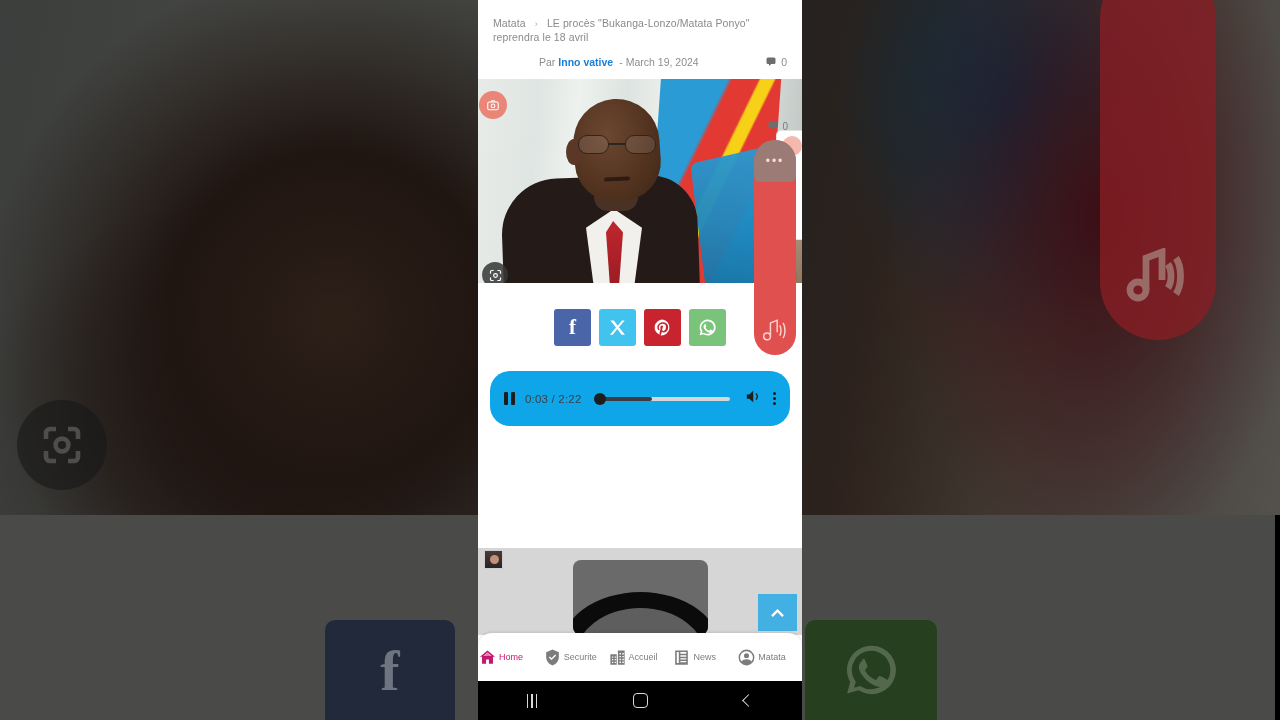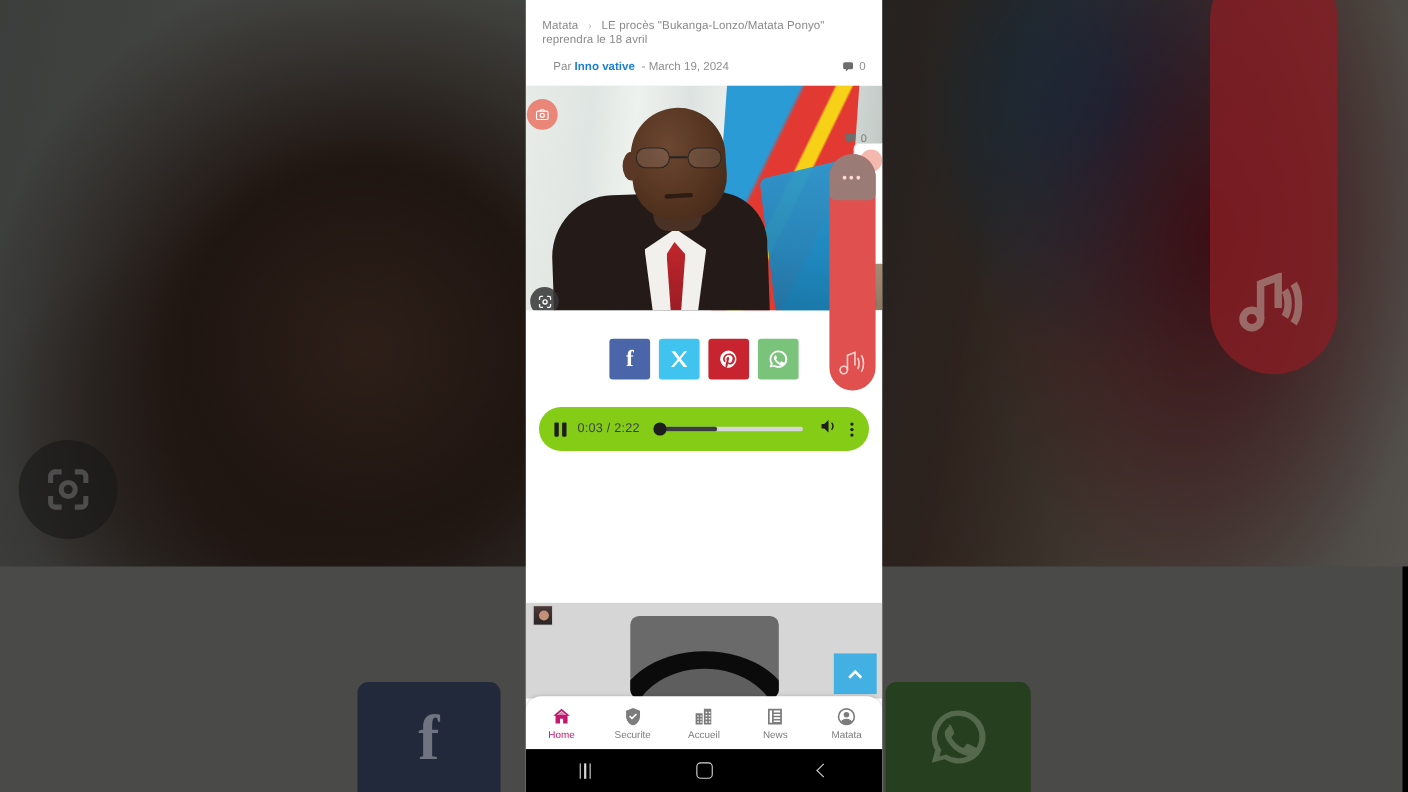--- a/index.html
+++ b/index.html
@@ -73,21 +73,21 @@
   .title {
     padding: 14px 15px 0 15px;
     font-size: 24px; line-height: 31px; color: #111; font-weight: 400;
     letter-spacing: -.3px;
   }
 
   
   .byline {
     display: flex; align-items: flex-end;
     padding: 12px 15px 0 25px;
-    font-size: 10.5px; color: #8e8e8e;
+    font-size: 10.5px; color: #8e8e8e; margin-left: 36px;
   }
   .byline .author { color: #1c7fd6; font-weight: bold; padding: 0 3px; }
   .byline .dash { padding: 0 3px; }
   .byline .spacer { flex: 1; }
   .byline .cmt { display: flex; align-items: center; gap: 4px; color: #8e8e8e; }
   .byline .cmt svg { width: 12px; height: 12px; fill: #6d6d6d; }
 
   
   .hero { position: relative; width: 324px; height: 204px; margin-top: 11px; overflow: hidden;
           background: #cfd6d4; }
@@ -181,21 +181,21 @@
   .share { display: flex; gap: 8px; justify-content: center; padding: 26px 0 25px 0; background: #fff; }
   .share a {
     width: 37px; height: 37px; border-radius: 3px;
     display: flex; align-items: center; justify-content: center;
   }
   .share svg { width: 19px; height: 19px; fill: #fff; }
   .share .fb { font-family: "Liberation Serif", serif; font-size: 21px; color: #fff; font-weight: bold; }
 
   
   .player {
-    margin: 0 12px; height: 40px; background: #84cc16; border-radius: 20px;
+    margin: 0 12px; height: 55px; background: #0ea5e9; border-radius: 20px;
     display: flex; align-items: center; padding: 0 14px; gap: 10px;
   }
   .player .pause { display: flex; gap: 3px; }
   .player .pause i { display: block; width: 4px; height: 13px; background: #1d1d1d; border-radius: 1px; }
   .player .time { font-size: 11.5px; color: #3c4043; letter-spacing: .2px; white-space: nowrap; }
   .player .bar { flex: 1; position: relative; height: 4px; background: #d4d6d8; border-radius: 2px; margin: 0 4px; }
   .player .bar .fill { position: absolute; left: 0; top: 0; height: 4px; width: 42%;
                        background: #3a3d40; border-radius: 2px; }
   .player .bar .thumb { position: absolute; left: -2px; top: -4px; width: 12px; height: 12px;
                         border-radius: 50%; background: #1d1d1d; }
@@ -219,21 +219,21 @@
            background: #43b0e3; display: flex; align-items: center; justify-content: center; z-index: 7; }
   .totop svg { width: 19px; height: 19px; fill: #fff; }
 
   
   .tabbar {
     position: absolute; left: 0; top: 633px; width: 324px; height: 48px;
     background: #fff; border-radius: 14px 14px 0 0;
     display: flex; align-items: center; box-shadow: 0 -1px 3px rgba(0,0,0,.10);
     z-index: 8;
   }
-  .tab { flex: 1; display: flex; flex-direction: column; align-items: center; gap: 2px; }
+  .tab { flex: 1; display: flex; flex-direction: row; align-items: center; gap: 2px; }
   .tab svg { width: 19px; height: 19px; fill: #7c7c7c; }
   .tab span { font-size: 9px; color: #7c7c7c; }
   .tab.active svg { fill: #c2186d; }
   .tab.active span { color: #c2186d; }
 
   
   .sysnav {
     position: absolute; left: 0; top: 681px; width: 324px; height: 39px; background: #000;
     display: flex; align-items: center; z-index: 9;
   }

